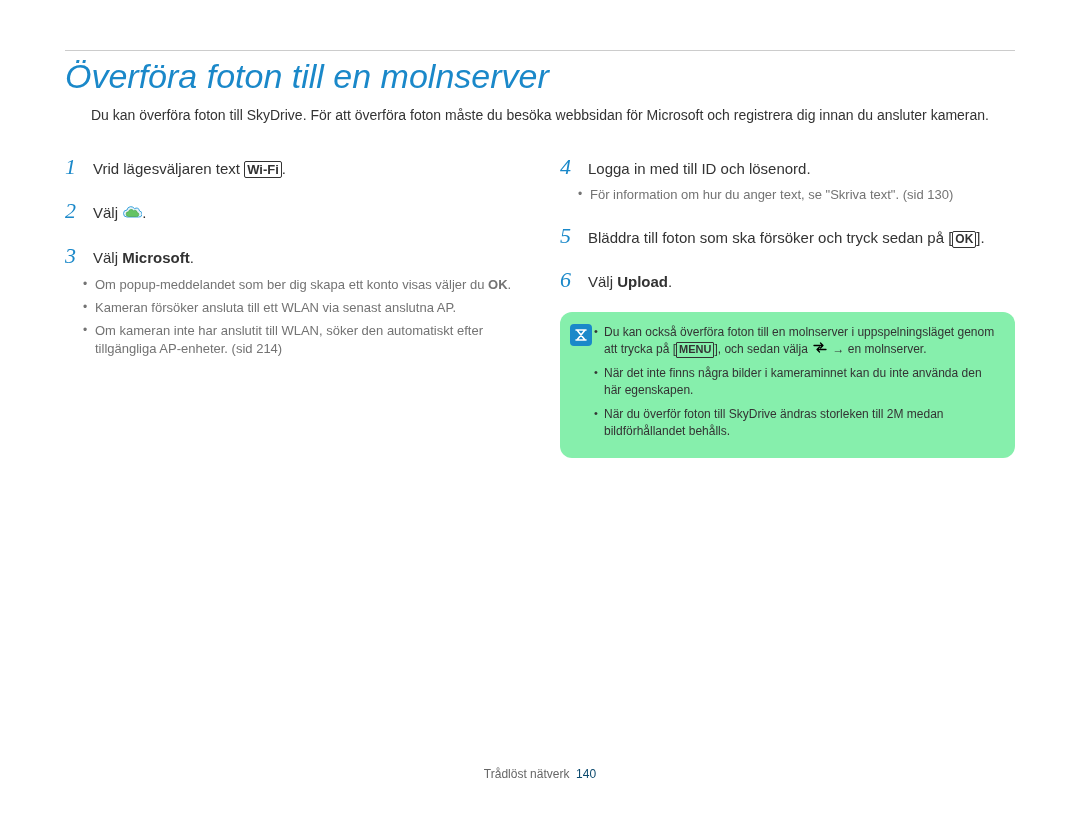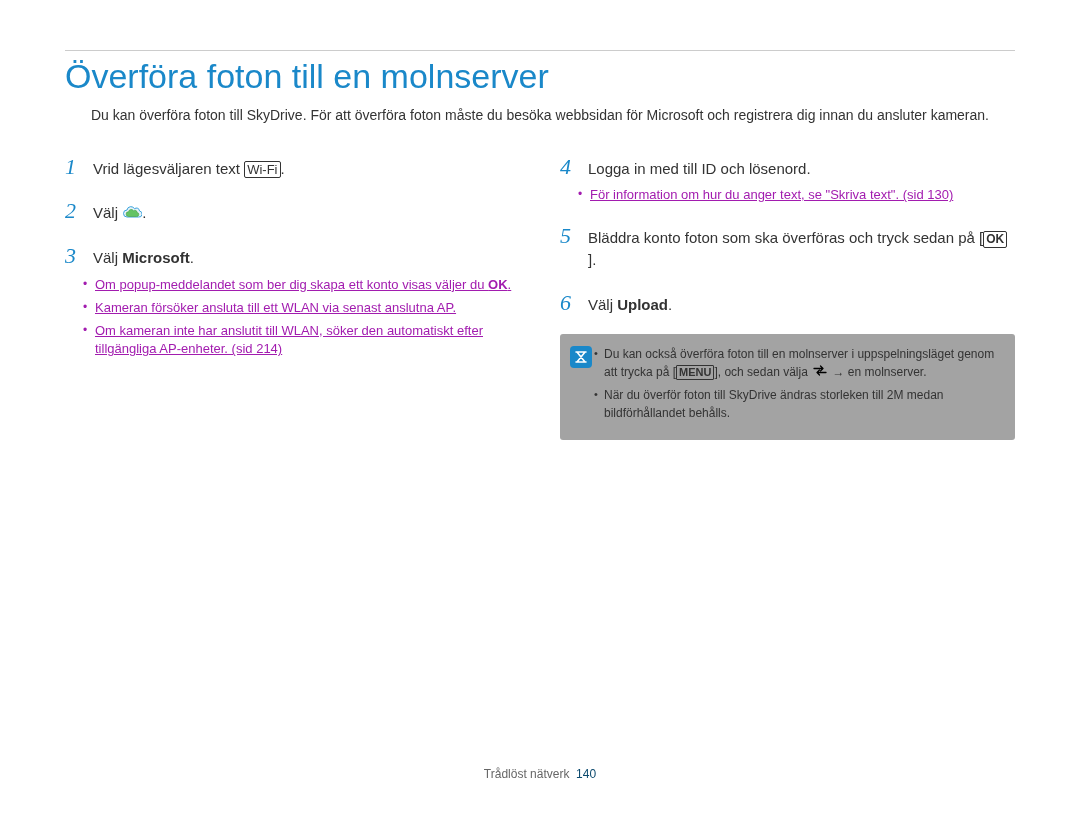--- a/index.html
+++ b/index.html
@@ -12,20 +12,21 @@
       position: relative;
     }
     .page { padding: 50px 65px 0; }
     .title {
       font-size: 34px;
       font-weight: 400;
       color: #1a88c9;
       border-top: 1px solid #ccc;
       padding-top: 6px;
       margin-bottom: 10px;
+      font-style: italic;
     }
     .intro {
       font-size: 14px;
       color: #333;
       line-height: 1.4;
       margin-bottom: 28px;
       text-align: center;
     }
     .columns {
       display: flex;
@@ -50,44 +51,43 @@
     }
     .step-text {
       font-size: 15px;
       color: #333;
       line-height: 1.5;
     }
     .bold { font-weight: 700; }
     .wifi-badge {
       display: inline-block;
       font-family: Arial, sans-serif;
-      font-weight: 400;
+      font-weight: 700;
       font-size: 13px;
       border: 1px solid #333;
       border-radius: 2px;
       padding: 0 2px;
       line-height: 1.2;
       vertical-align: baseline;
     }
     .cloud-icon {
       display: inline-block;
       vertical-align: middle;
     }
     .bullet-list {
       list-style: none;
       padding-left: 30px;
       margin-top: 4px;
     }
     .bullet-list li {
       font-size: 13px;
-      color: #a21caf;
+      color: #737373;
       line-height: 1.45;
       margin-bottom: 4px;
       position: relative;
-      text-decoration: underline;
     }
     .bullet-list li::before {
       content: "•";
       position: absolute;
       left: -12px;
       font-size: 12px;
     }
     .ok-badge {
       display: inline-block;
       font-family: Arial, sans-serif;
@@ -104,22 +104,22 @@
       font-family: Arial, sans-serif;
       font-weight: 700;
       font-size: 11px;
       border: 1px solid #333;
       border-radius: 1px;
       padding: 0 2px;
       line-height: 1.2;
       vertical-align: baseline;
     }
     .note-box {
-      background: #a3a3a3;
-      border-radius: 3px;
+      background: #86efac;
+      border-radius: 12px;
       padding: 12px 14px 12px 44px;
       margin-top: 18px;
       position: relative;
     }
     .note-icon {
       position: absolute;
       left: 10px;
       top: 12px;
       width: 22px;
       height: 22px;
@@ -222,21 +222,21 @@
         </div>
         <ul class="bullet-list">
           <li>För information om hur du anger text, se "Skriva text". (sid 130)</li>
         </ul>
       </div>
 
       <div class="step">
         <div class="step-header">
           <span class="step-num">5</span>
           <span class="step-text">
-            <span>Bläddra konto foton som ska överföras och tryck sedan på [</span><span class="ok-badge">OK</span><span>].</span>
+            <span>Bläddra till foton som ska försöker och tryck sedan på [</span><span class="ok-badge">OK</span><span>].</span>
           </span>
         </div>
       </div>
 
       <div class="step">
         <div class="step-header">
           <span class="step-num">6</span>
           <span class="step-text">
             <span>Välj </span><span class="bold">Upload</span><span>.</span>
           </span>
@@ -251,20 +251,21 @@
         </div>
         <ul class="note-list">
           <li>
             <span>Du kan också överföra foton till en molnserver i uppspelningsläget genom att trycka på [</span><span class="menu-badge">MENU</span><span>], och sedan välja </span><span class="transfer-icon">
               <svg width="14" height="11" viewBox="0 0 14 11">
                 <path d="M1 3.5 H10 M10 3.5 L7.5 1 M10 3.5 L7.5 6" stroke="#000" stroke-width="1.3" fill="none" stroke-linecap="round"></path>
                 <path d="M13 7.5 H4 M4 7.5 L6.5 5 M4 7.5 L6.5 10" stroke="#000" stroke-width="1.3" fill="none" stroke-linecap="round"></path>
               </svg>
             </span><span> → en molnserver.</span>
           </li>
+          <li>När det inte finns några bilder i kameraminnet kan du inte använda den här egenskapen.</li>
           <li>När du överför foton till SkyDrive ändras storleken till 2M medan bildförhållandet behålls.</li>
         </ul>
       </div>
 
     </div>
   </div>
 </div>
 
 <div class="footer">
   <span>Trådlöst nätverk</span>&nbsp;&nbsp;<span class="pg">140</span>

